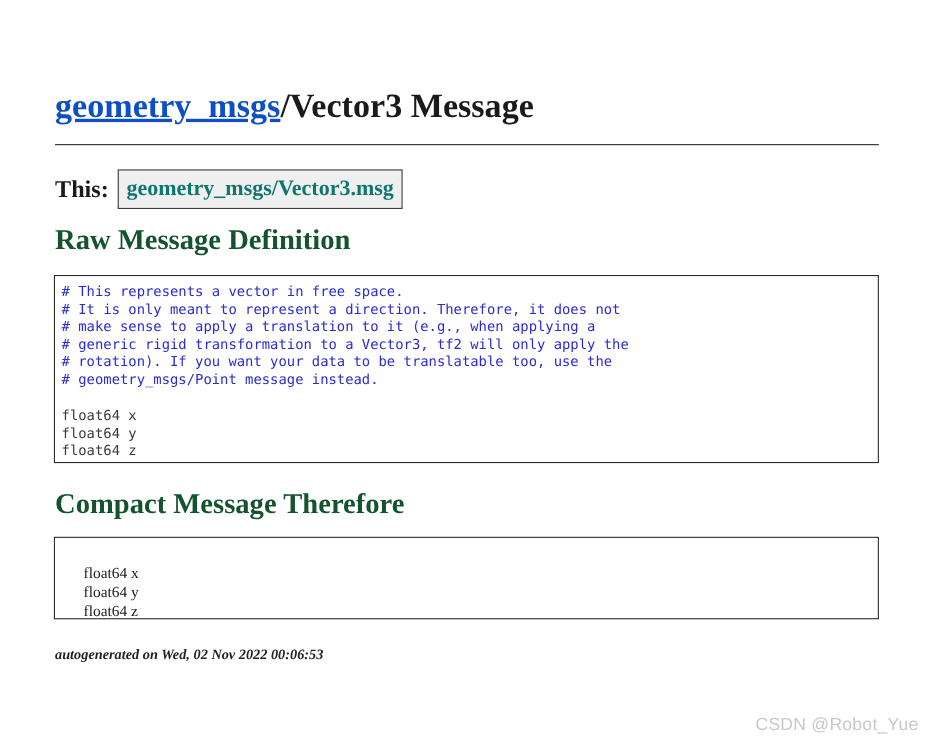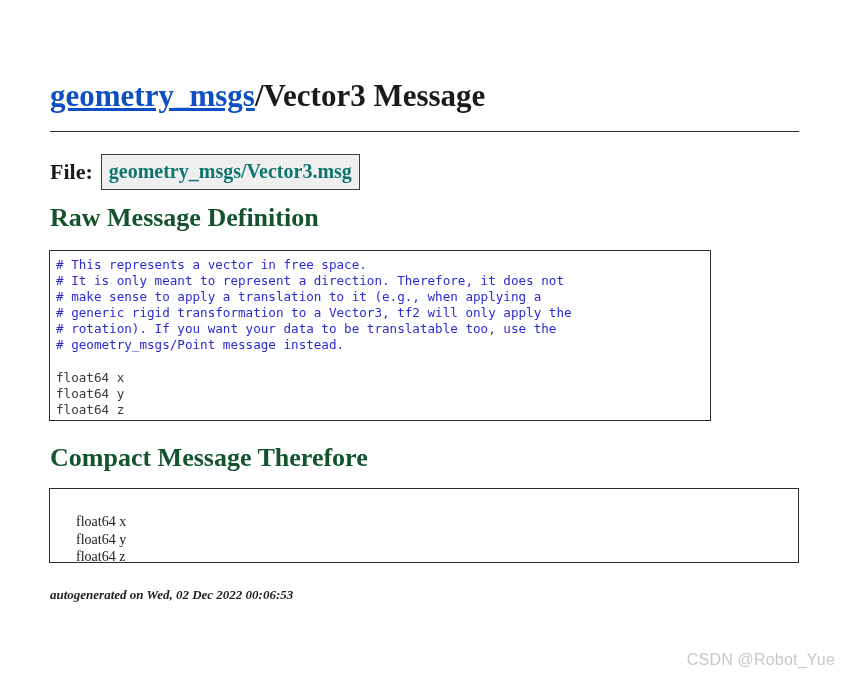--- a/index.html
+++ b/index.html
@@ -93,21 +93,21 @@
     white-space: nowrap;
   }
   #heading-raw  { top: 205px; }
   #heading-compact { top: 445px; }
 
   
   .raw-box {
     position: absolute;
     left: 49px;
     top: 250px;
-    width: 662px;
+    width: 750px;
     height: 171px;
     box-sizing: border-box;
     border: 1.3px solid #2b2b2b;
     background: #ffffff;
     padding: 6px 8px 6px 6px;
     overflow: hidden;
   }
   .raw-pre {
     margin: 0;
     font-family: "DejaVu Sans Mono", "Liberation Mono", monospace;
@@ -170,21 +170,21 @@
 
 <div class="page">
 
   <h1 class="doc-title">
     <a class="pkg-link" href="#">geometry_msgs</a><span class="rest">/Vector3 Message</span>
   </h1>
 
   <hr class="title-rule">
 
   <div class="file-row">
-    <span class="file-label">File:</span>
+    <span class="file-label">This:</span>
     <span class="file-box">geometry_msgs/Vector3.msg</span>
   </div>
 
   <h2 class="section-heading" id="heading-raw">Raw Message Definition</h2>
 
   <div class="raw-box">
     <pre class="raw-pre"><span class="raw-comment"># This represents a vector in free space.
 # It is only meant to represent a direction. Therefore, it does not
 # make sense to apply a translation to it (e.g., when applying a
 # generic rigid transformation to a Vector3, tf2 will only apply the
@@ -195,17 +195,17 @@
   </div>
 
   <h2 class="section-heading" id="heading-compact">Compact Message Therefore</h2>
 
   <div class="compact-box">
     <pre class="compact-pre">float64 x
 float64 y
 float64 z</pre>
   </div>
 
-  <div class="footer-note">autogenerated on Wed, 02 Dec 2022 00:06:53</div>
+  <div class="footer-note">autogenerated on Wed, 02 Nov 2022 00:06:53</div>
 
   <div class="watermark">CSDN @Robot_Yue</div>
 
 </div>
 
 </body></html>

